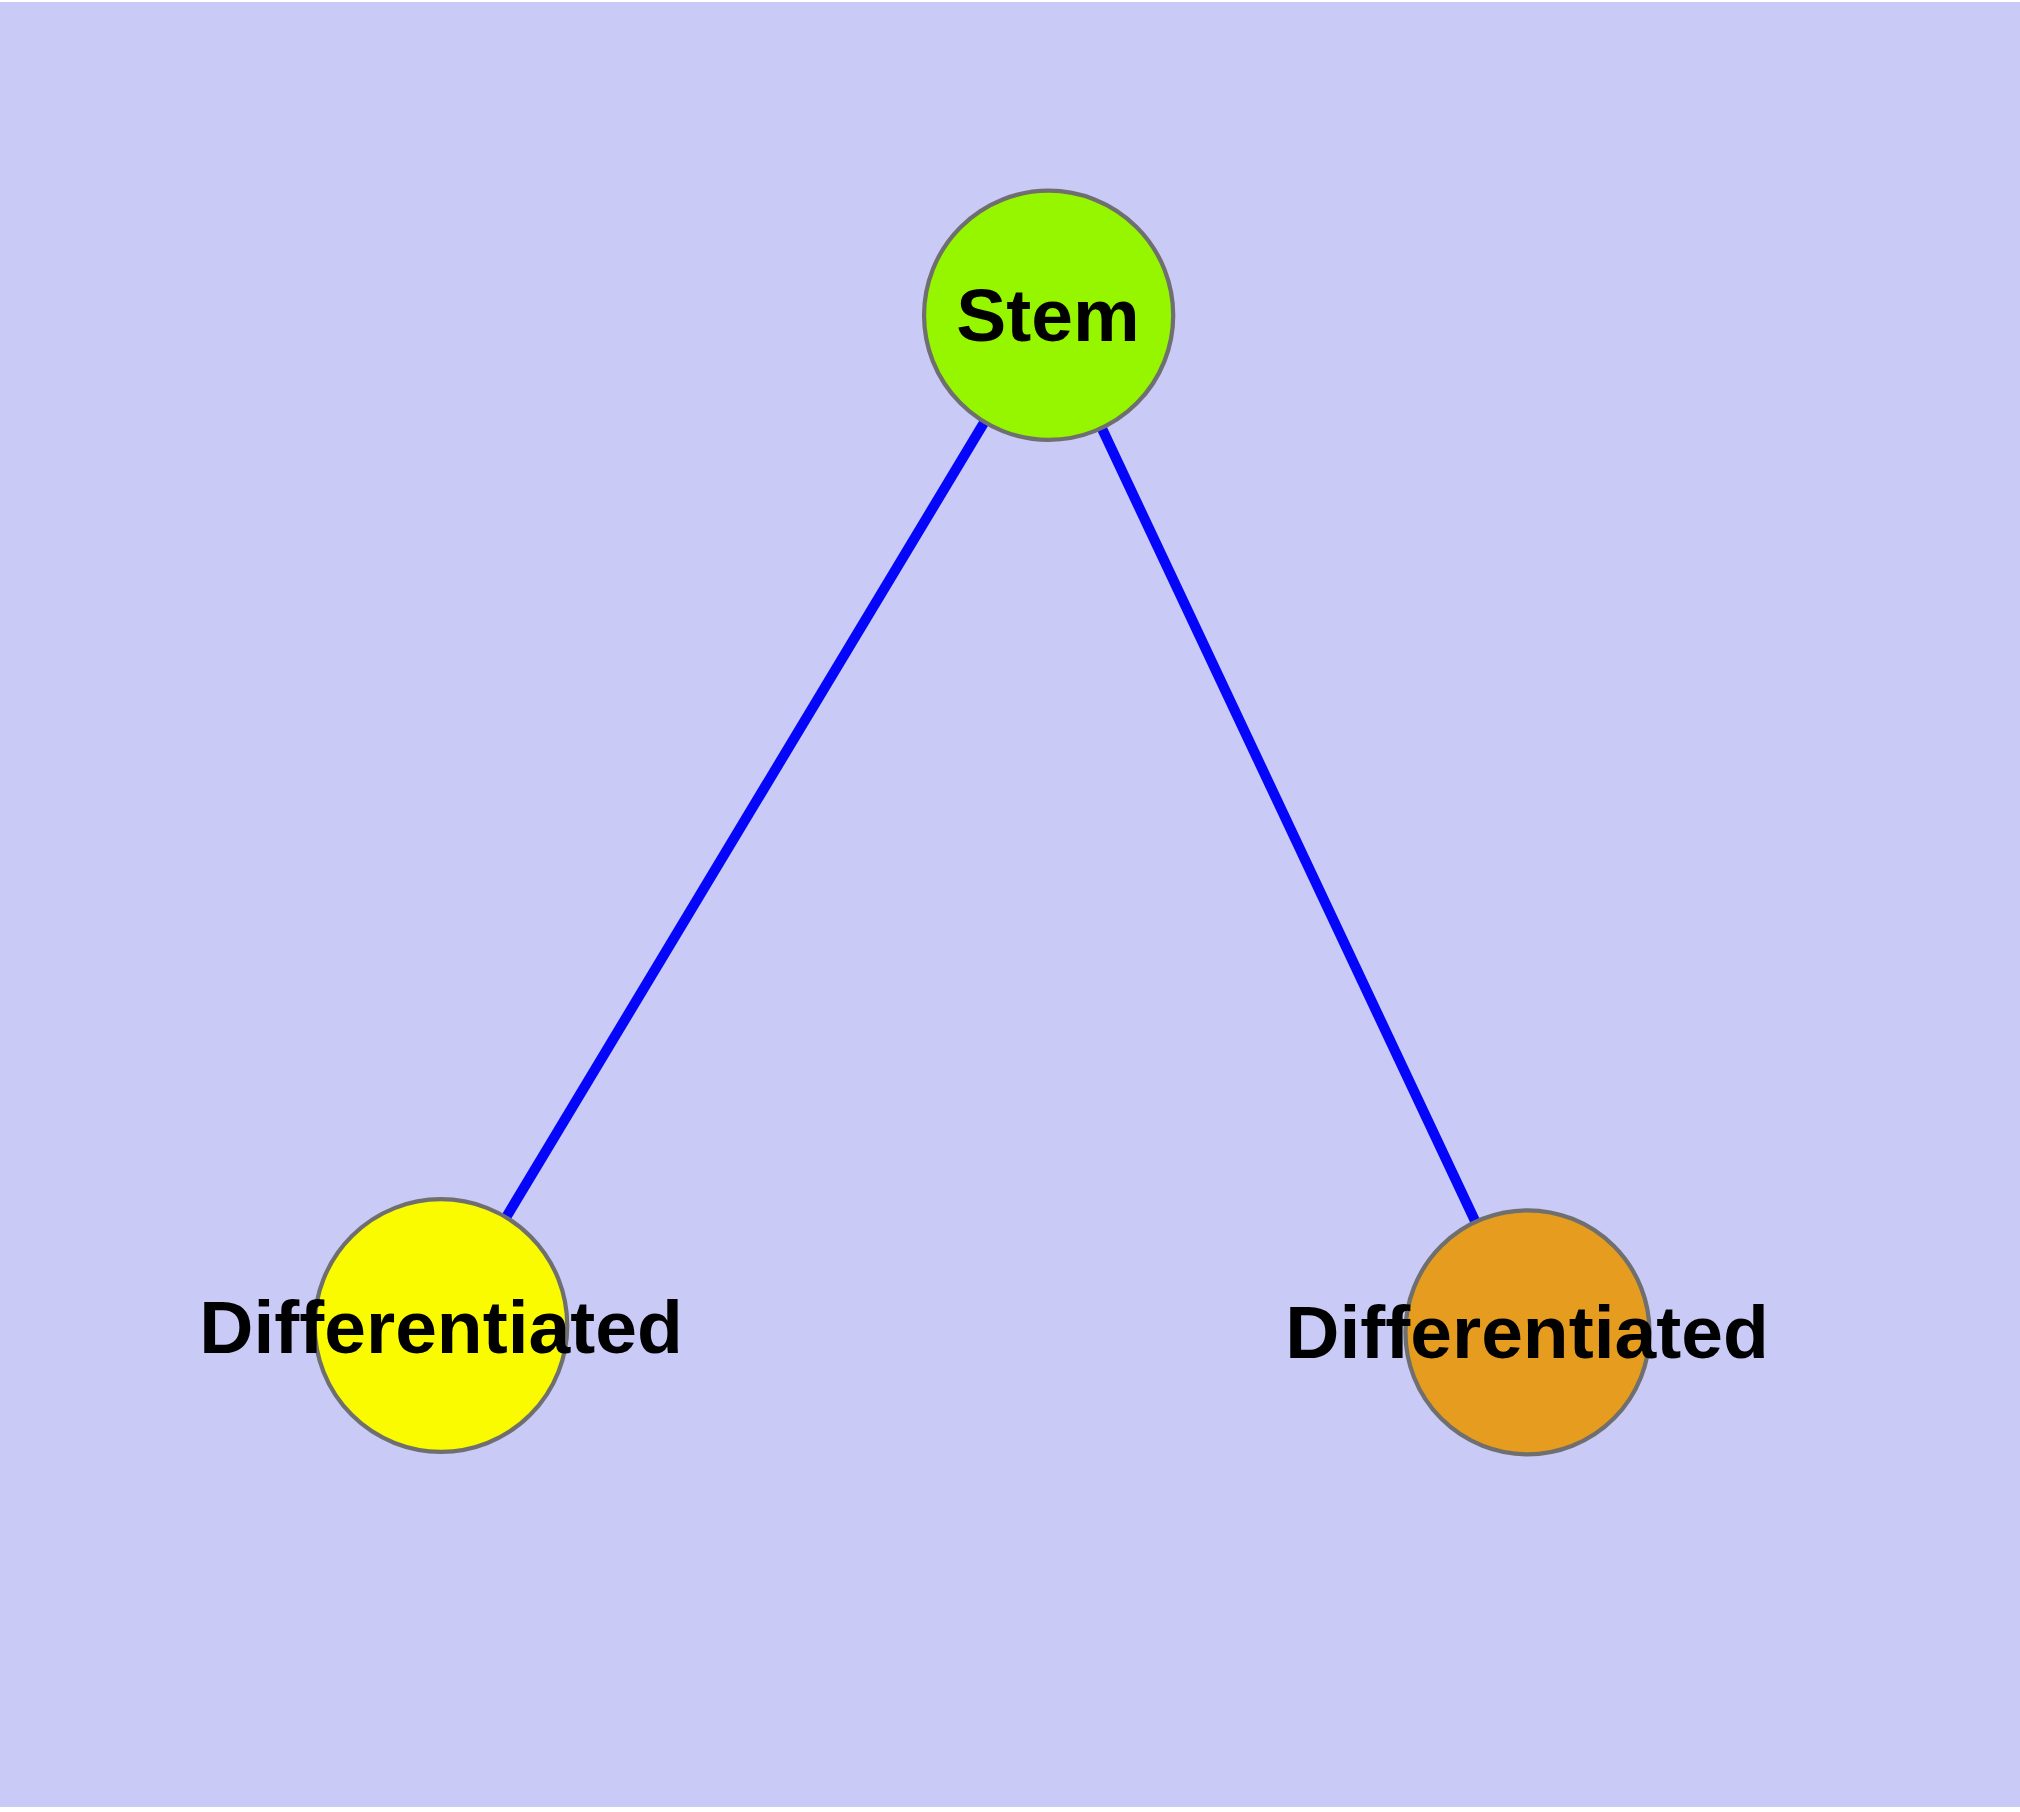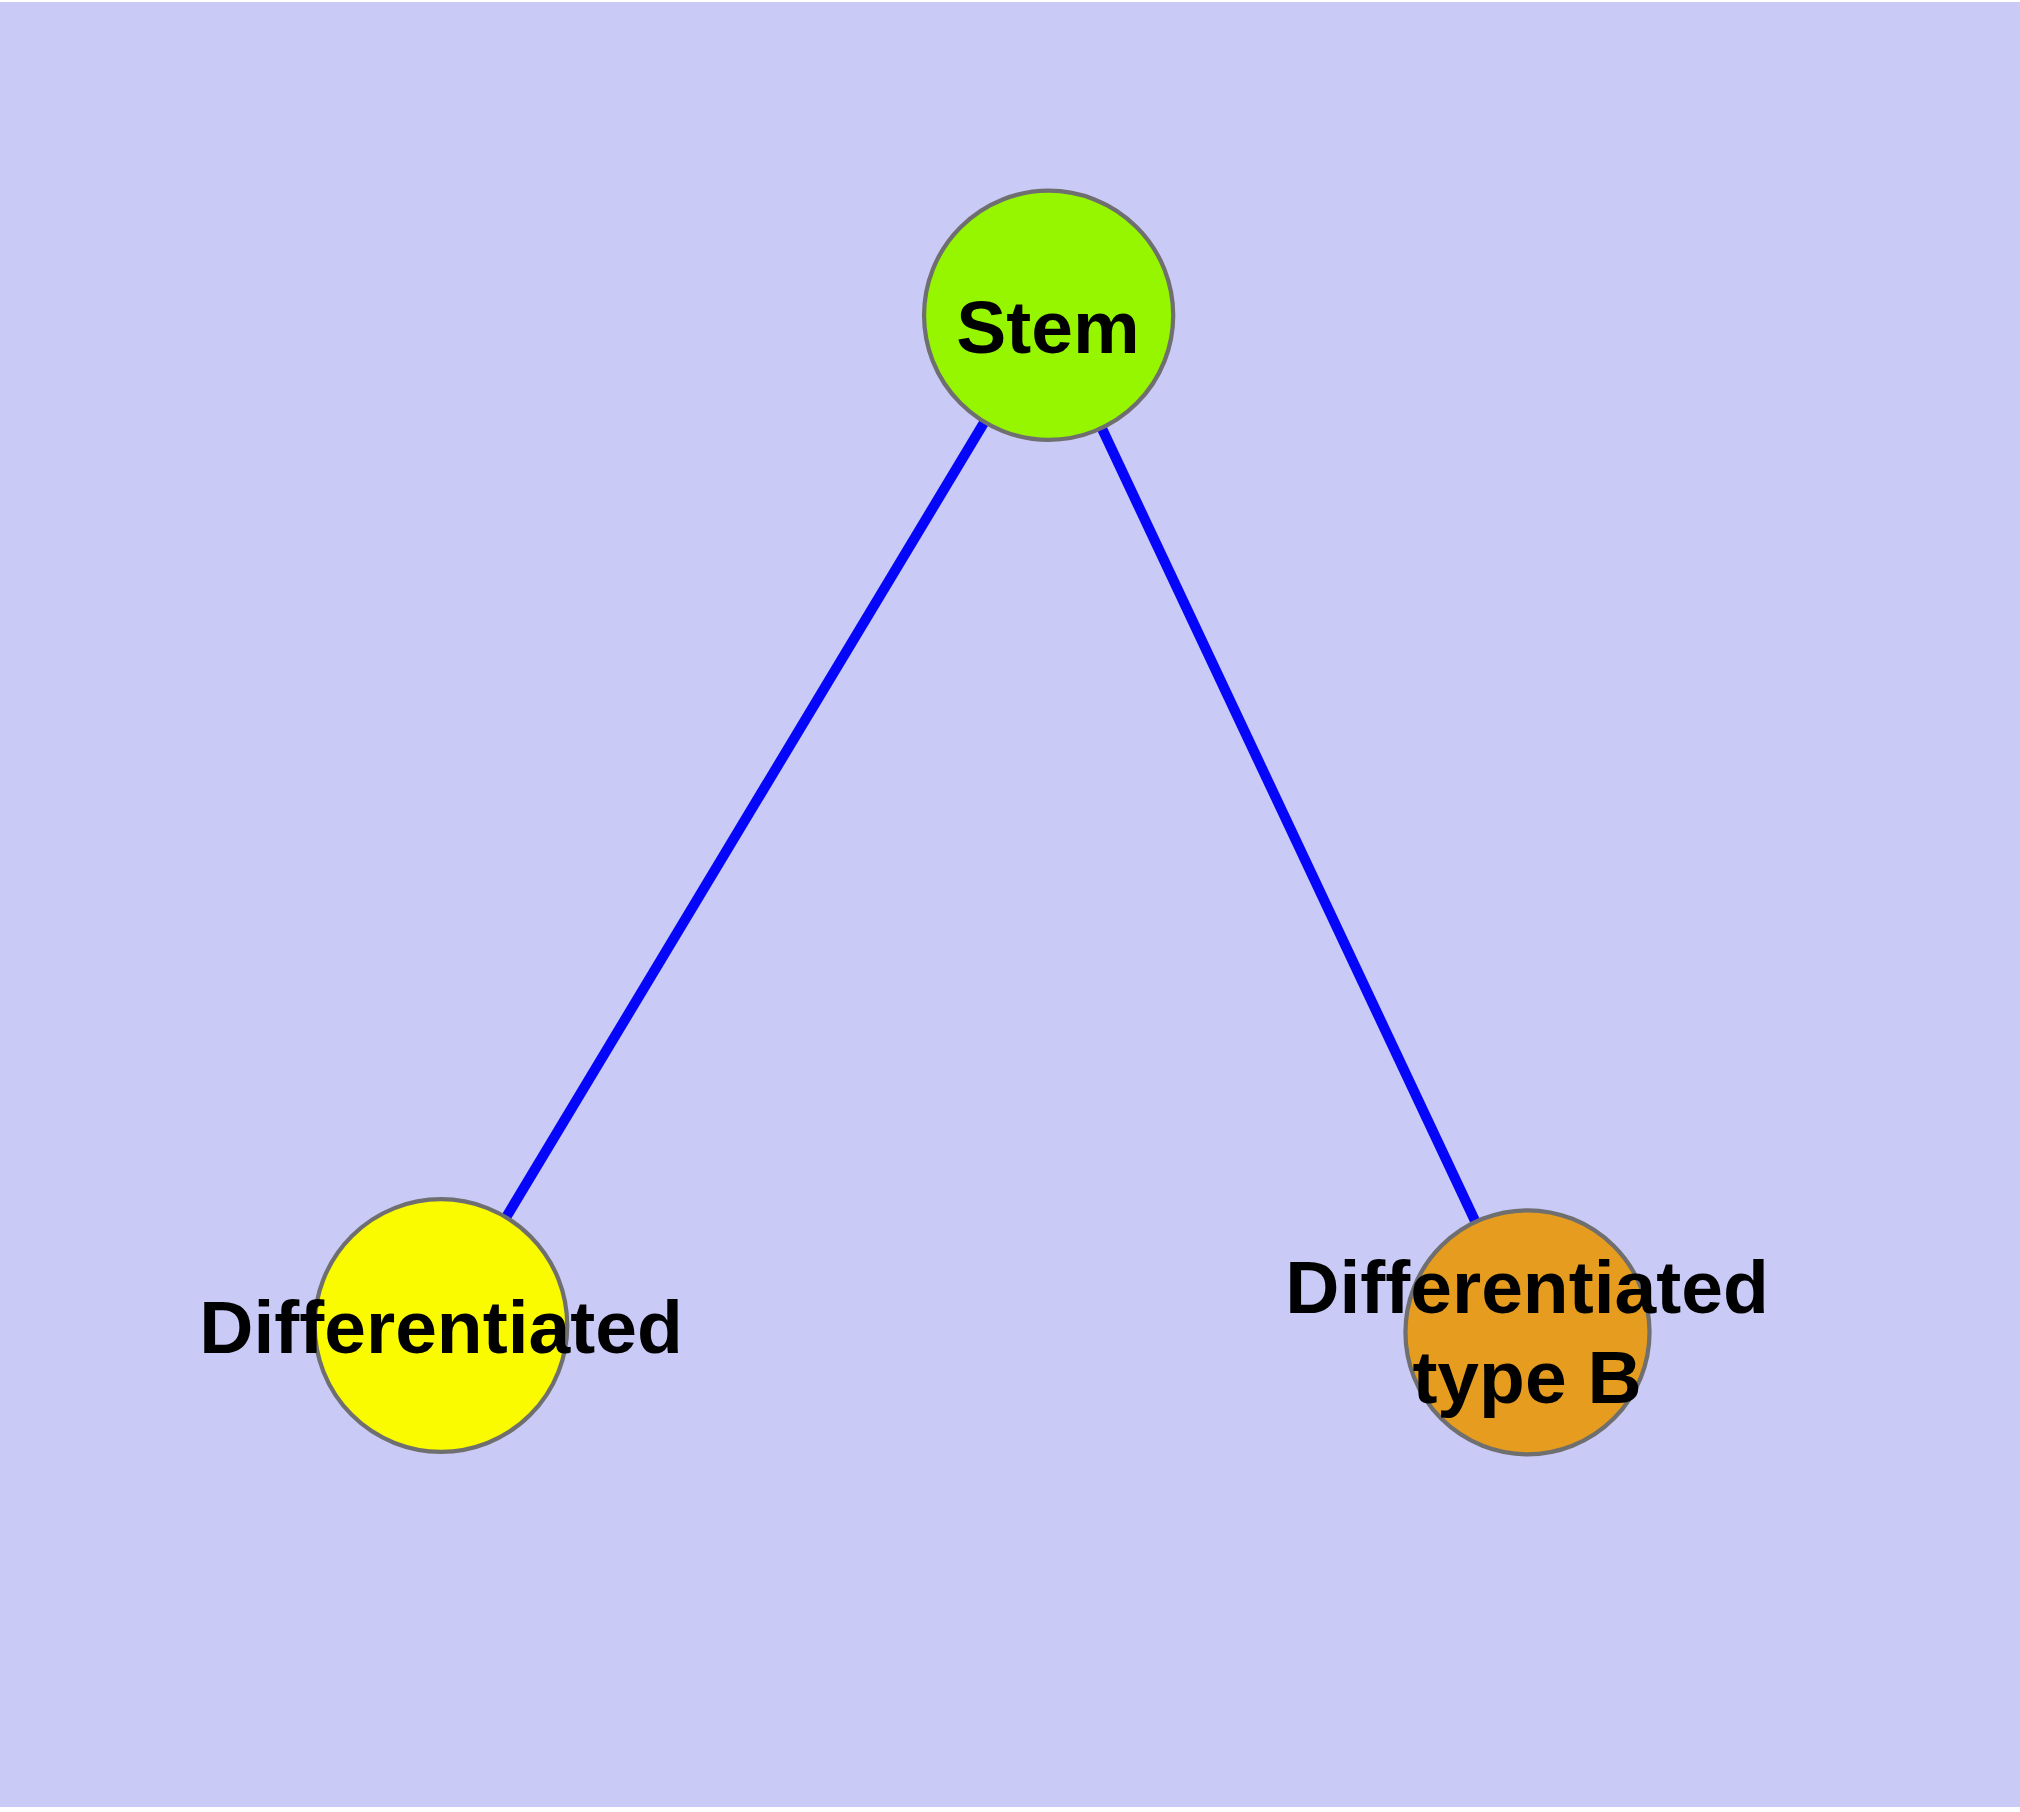--- a/index.html
+++ b/index.html
@@ -58,27 +58,26 @@
   <svg class="diagram" viewBox="0 0 2384 2138">
 
     <line x1="1237" y1="372" x2="520" y2="1564" stroke-width="12" stroke="#0505fa"></line>
     <line x1="1237" y1="372" x2="1802" y2="1572" stroke-width="12" stroke="#0505fa"></line>
 
     <circle cx="1237" cy="372" r="147" stroke-width="5" fill="#95f600" stroke="#6f6f6f"></circle>
     <circle cx="520" cy="1564" r="149" stroke-width="5" fill="#fbfb00" stroke="#6f6f6f"></circle>
     <circle cx="1802" cy="1572" r="144" stroke-width="5" fill="#e69c1e" stroke="#6f6f6f"></circle>
   </svg>
 
-  <div class="node-label" style="left:1048px; top:327px;">
+  <div class="node-label" style="left:1048px; top:315px;">
     <div>Stem</div>
   </div>
 
   <div class="node-label" style="left:441px; top:1327px;">
     <div>Differentiated</div>
   </div>
 
   <div class="node-label" style="left:1527px; top:1332px;">
     <div>Differentiated</div>
-    <div>type B</div>
   </div>
 
 </div>
 
 
 </body></html>

